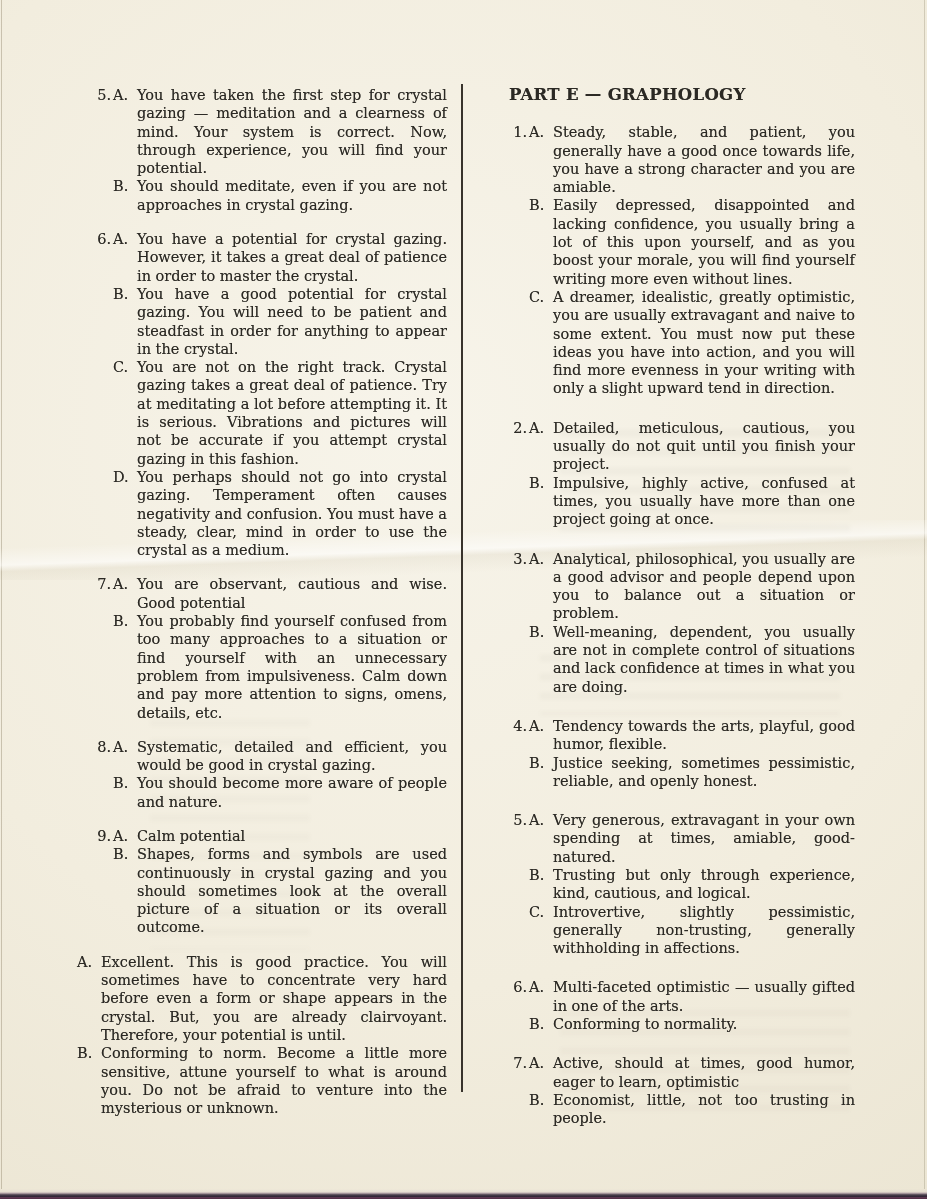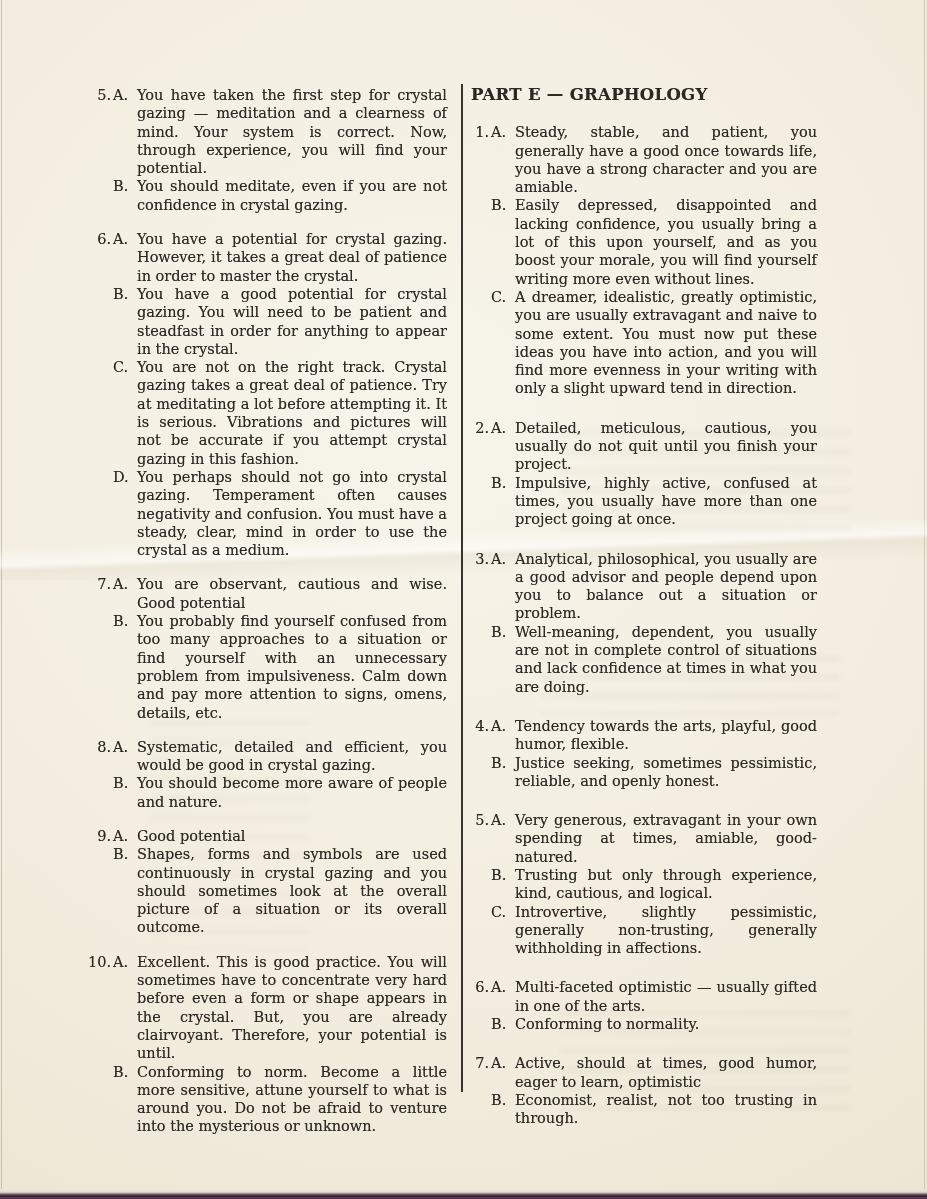--- a/index.html
+++ b/index.html
@@ -56,21 +56,21 @@
   }
 
   .col {
     position: absolute;
     top: 86px;
     font-size: 14.5px;
     line-height: 18.3px;
     text-shadow: 0 0 0.4px rgba(43,41,36,0.55);
   }
   .col.left  { left: 77px;  width: 370px; }
-  .col.right { left: 471px; width: 346px; }
+  .col.right { left: 509px; width: 346px; }
 
   .part-heading {
     font-size: 16.5px;
     font-weight: bold;
     letter-spacing: 0.3px;
     margin: 0 0 19px 0;
   }
 
   .q-item { display: flex; margin-bottom: 16px; }
   .col.right .q-item { margin-bottom: 21px; }
@@ -117,21 +117,21 @@
   <div class="col left" id="left-col">
       <div class="q-item">
         <span class="q-num">5.</span>
         <div class="q-options">
           <div class="q-option">
             <span class="opt-letter">A.</span>
             <span class="opt-text">You have taken the first step for crystal gazing — meditation and a clearness of mind. Your system is correct. Now, through experience, you will find your potential.</span>
           </div>
           <div class="q-option">
             <span class="opt-letter">B.</span>
-            <span class="opt-text">You should meditate, even if you are not confidence in crystal gazing.</span>
+            <span class="opt-text">You should meditate, even if you are not approaches in crystal gazing.</span>
           </div>
         </div>
       </div>
       <div class="q-item">
         <span class="q-num">6.</span>
         <div class="q-options">
           <div class="q-option">
             <span class="opt-letter">A.</span>
             <span class="opt-text">You have a potential for crystal gazing. However, it takes a great deal of patience in order to master the crystal.</span>
           </div>
@@ -173,30 +173,29 @@
             <span class="opt-letter">B.</span>
             <span class="opt-text">You should become more aware of people and nature.</span>
           </div>
         </div>
       </div>
       <div class="q-item">
         <span class="q-num">9.</span>
         <div class="q-options">
           <div class="q-option">
             <span class="opt-letter">A.</span>
-            <span class="opt-text">Good potential</span>
+            <span class="opt-text">Calm potential</span>
           </div>
           <div class="q-option">
             <span class="opt-letter">B.</span>
             <span class="opt-text">Shapes, forms and symbols are used continuously in crystal gazing and you should sometimes look at the overall picture of a situation or its overall outcome.</span>
           </div>
         </div>
       </div>
       <div class="q-item">
-        <span class="q-num">10.</span>
         <div class="q-options">
           <div class="q-option">
             <span class="opt-letter">A.</span>
             <span class="opt-text">Excellent. This is good practice. You will sometimes have to concentrate very hard before even a form or shape appears in the crystal. But, you are already clairvoyant. Therefore, your potential is until.</span>
           </div>
           <div class="q-option">
             <span class="opt-letter">B.</span>
             <span class="opt-text">Conforming to norm. Become a little more sensitive, attune yourself to what is around you. Do not be afraid to venture into the mysterious or unknown.</span>
           </div>
         </div>
@@ -295,20 +294,20 @@
       </div>
       <div class="q-item">
         <span class="q-num">7.</span>
         <div class="q-options">
           <div class="q-option">
             <span class="opt-letter">A.</span>
             <span class="opt-text">Active, should at times, good humor, eager to learn, optimistic</span>
           </div>
           <div class="q-option">
             <span class="opt-letter">B.</span>
-            <span class="opt-text">Economist, realist, not too trusting in through.</span>
+            <span class="opt-text">Economist, little, not too trusting in people.</span>
           </div>
         </div>
       </div>
     </div>
 
   <div class="bottom-edge"></div>
 </div>
 
 </body></html>

